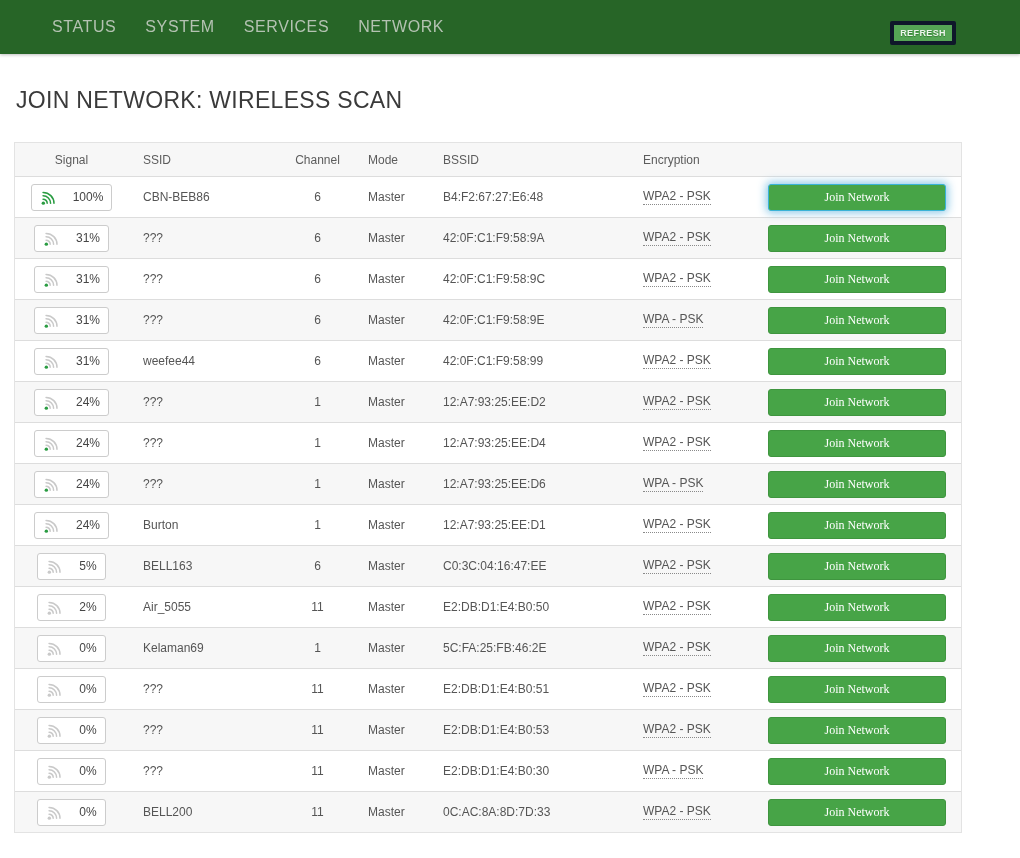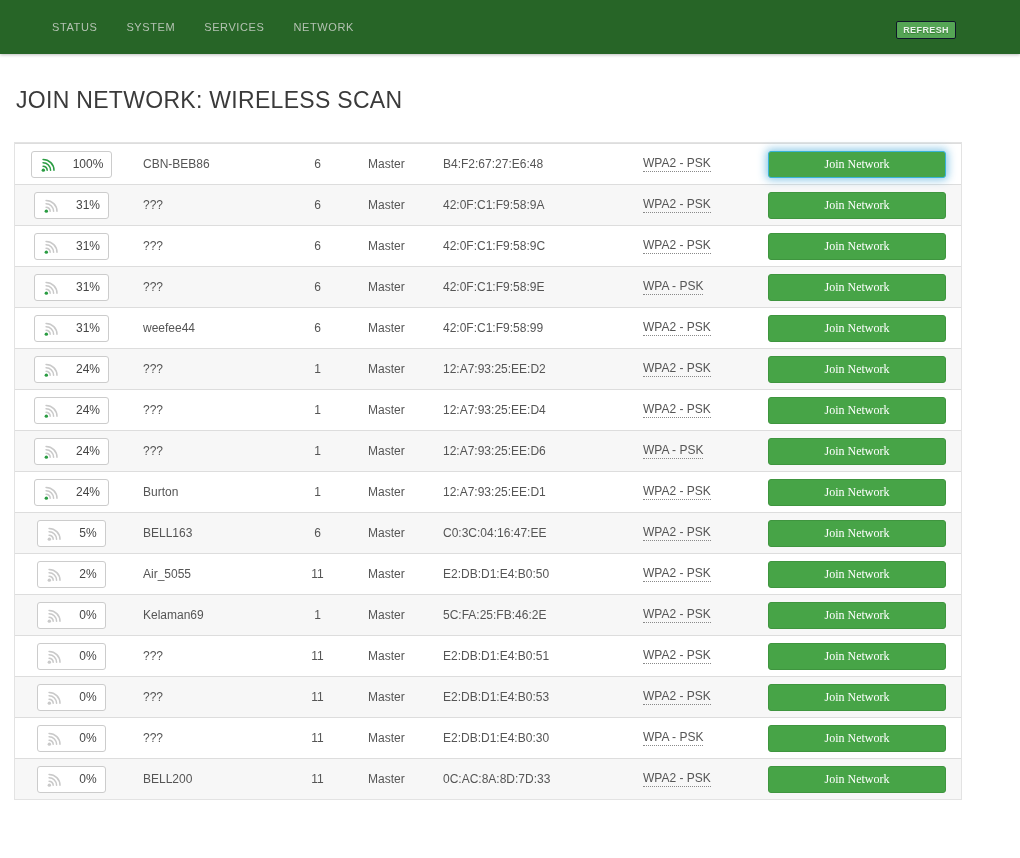--- a/index.html
+++ b/index.html
@@ -32,30 +32,30 @@
     letter-spacing: 0.2px;
   }
   .nav {
     display: flex;
     align-items: center;
     margin-left: 52px;
     gap: 29px;
   }
   .nav-item {
     color: #b4c2b2;
-    font-size: 11px;
+    font-size: 16px;
     letter-spacing: 0.6px;
     cursor: pointer;
   }
   .refresh-btn {
     position: absolute;
     right: 64px;
     top: 21px;
     background: #55a555;
-    border: 1px solid #0f172a;
+    border: 4px solid #0f172a;
     border-radius: 2px;
     color: #ecf5ec;
     font-size: 9px;
     font-weight: bold;
     letter-spacing: 0.4px;
     padding: 3px 6px;
     cursor: pointer;
     text-shadow: 0 1px 1px rgba(0,60,0,0.4);
     font-family: "Liberation Sans", sans-serif;
   }
@@ -165,20 +165,29 @@
     <span class="nav-item">NETWORK</span>
   </div>
   <button class="refresh-btn">REFRESH</button>
 </div>
 
 <div class="content">
   <h1 class="page-title">JOIN NETWORK: WIRELESS SCAN</h1>
 
   <div class="scan-table">
 
+    <div class="t-row t-head">
+      <div class="c-signal">Signal</div>
+      <div class="c-ssid">SSID</div>
+      <div class="c-channel">Channel</div>
+      <div class="c-mode">Mode</div>
+      <div class="c-bssid">BSSID</div>
+      <div class="c-enc">Encryption</div>
+      <div class="c-btn"></div>
+    </div>
 
     <div>
   <div class="t-row">
     <div class="c-signal">
       <span class="signal-badge sig-full">
         <span>
           <svg width="17" height="17" viewBox="0 0 22 22">
             <path class="w-arc" d="M4 13.2 A5.3 5.3 0 0 1 9.3 18.5"></path>
             <path class="w-arc" d="M4 8.8 A9.7 9.7 0 0 1 13.7 18.5"></path>
             <path class="w-arc" d="M4 4.4 A14.1 14.1 0 0 1 18.1 18.5"></path>

